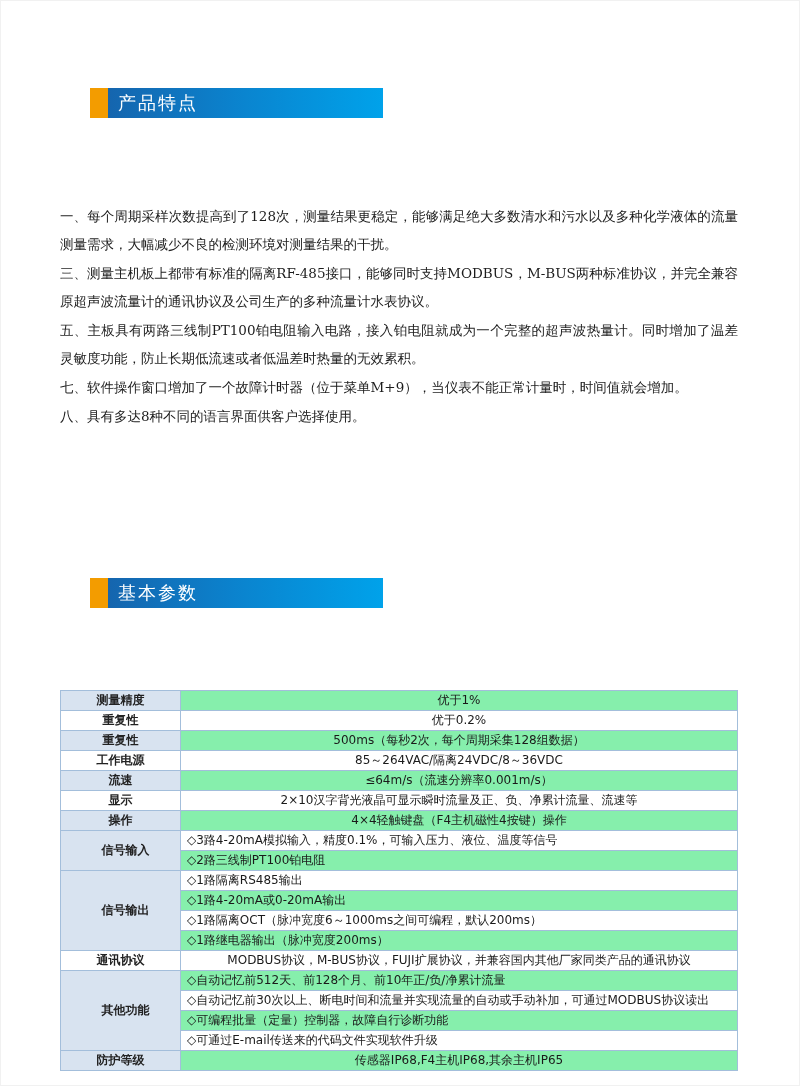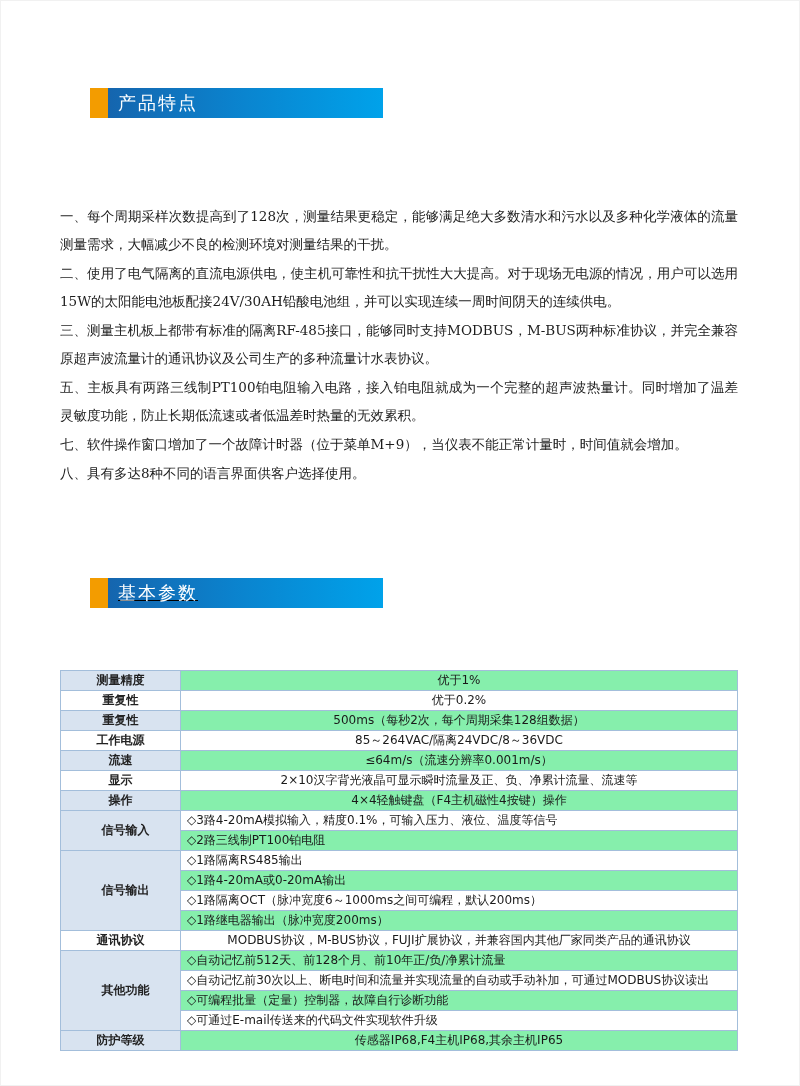--- a/index.html
+++ b/index.html
@@ -23,39 +23,39 @@
     flex:1;
     background:linear-gradient(90deg,#1565ae 0%,#0b82cd 45%,#00a2ea 100%);
     color:#ffffff;
     font-family:"DejaVu Sans","Liberation Sans",sans-serif;
     font-size:18px;
     line-height:30px;
     padding-left:10px;
     letter-spacing:2px;
   }
   #banner-features{top:88px;}
-  #banner-params{top:578px;text-decoration:underline;}
+  #banner-params{top:578px;}
 
   
   .features{
     position:absolute;left:60px;top:158px;width:678px;
     color:#1c1c1c;
     margin-top:44px;
   }
   .features p{
     margin:0 0 1px 0;
     font-size:13.5px;
     line-height:28px;
     text-align:justify;
     text-justify:inter-ideograph;
   }
 
   
   .params-table{
-    position:absolute;left:60px;top:670px;width:678px;
+    position:absolute;left:60px;top:690px;width:678px;
     border-collapse:collapse;table-layout:fixed;
     font-family:"DejaVu Sans","Liberation Sans",sans-serif;
     font-size:12px;color:#1a1a1a;
   }
   .params-table col.c-label{width:120px;}
   .params-table td{
     border:1px solid #a3bedb;
     height:19px;
     padding:0 6px;
     line-height:1.25;
@@ -77,21 +77,20 @@
 
 <div class="page">
 
   <div class="banner" id="banner-features">
     <div class="accent"></div>
     <div class="bar">产品特点</div>
   </div>
 
   <div class="features">
     <p>一、每个周期采样次数提高到了128次，测量结果更稳定，能够满足绝大多数清水和污水以及多种化学液体的流量测量需求，大幅减少不良的检测环境对测量结果的干扰。</p>
-    <p>二、使用了电气隔离的直流电源供电，使主机可靠性和抗干扰性大大提高。对于现场无电源的情况，用户可以选用15W的太阳能电池板配接24V/30AH铅酸电池组，并可以实现连续一周时间阴天的连续供电。</p>
     <p>三、测量主机板上都带有标准的隔离RF-485接口，能够同时支持MODBUS，M-BUS两种标准协议，并完全兼容原超声波流量计的通讯协议及公司生产的多种流量计水表协议。</p>
     <p>五、主板具有两路三线制PT100铂电阻输入电路，接入铂电阻就成为一个完整的超声波热量计。同时增加了温差灵敏度功能，防止长期低流速或者低温差时热量的无效累积。</p>
     <p>七、软件操作窗口增加了一个故障计时器（位于菜单M+9），当仪表不能正常计量时，时间值就会增加。</p>
     <p>八、具有多达8种不同的语言界面供客户选择使用。</p>
   </div>
 
   <div class="banner" id="banner-params">
     <div class="accent"></div>
     <div class="bar">基本参数</div>
   </div>

